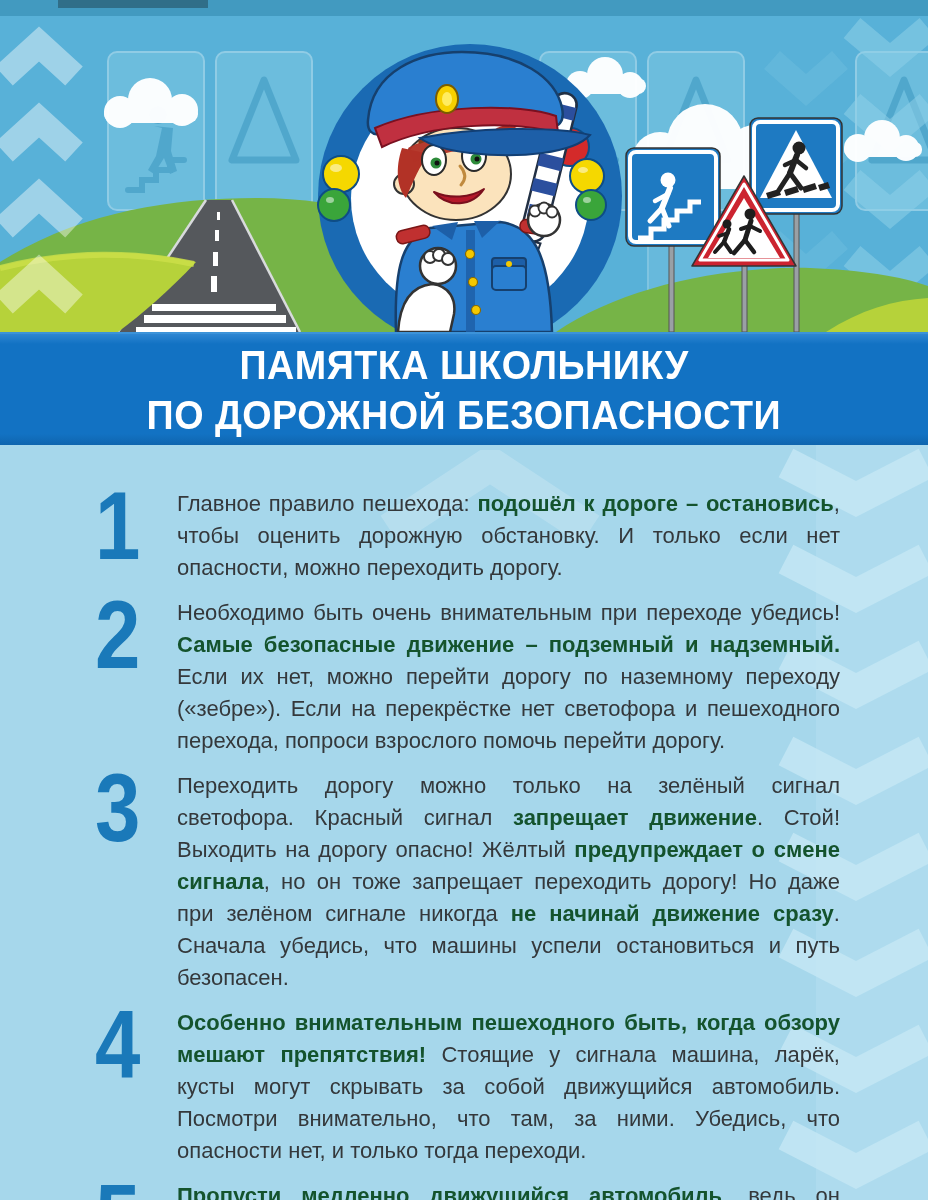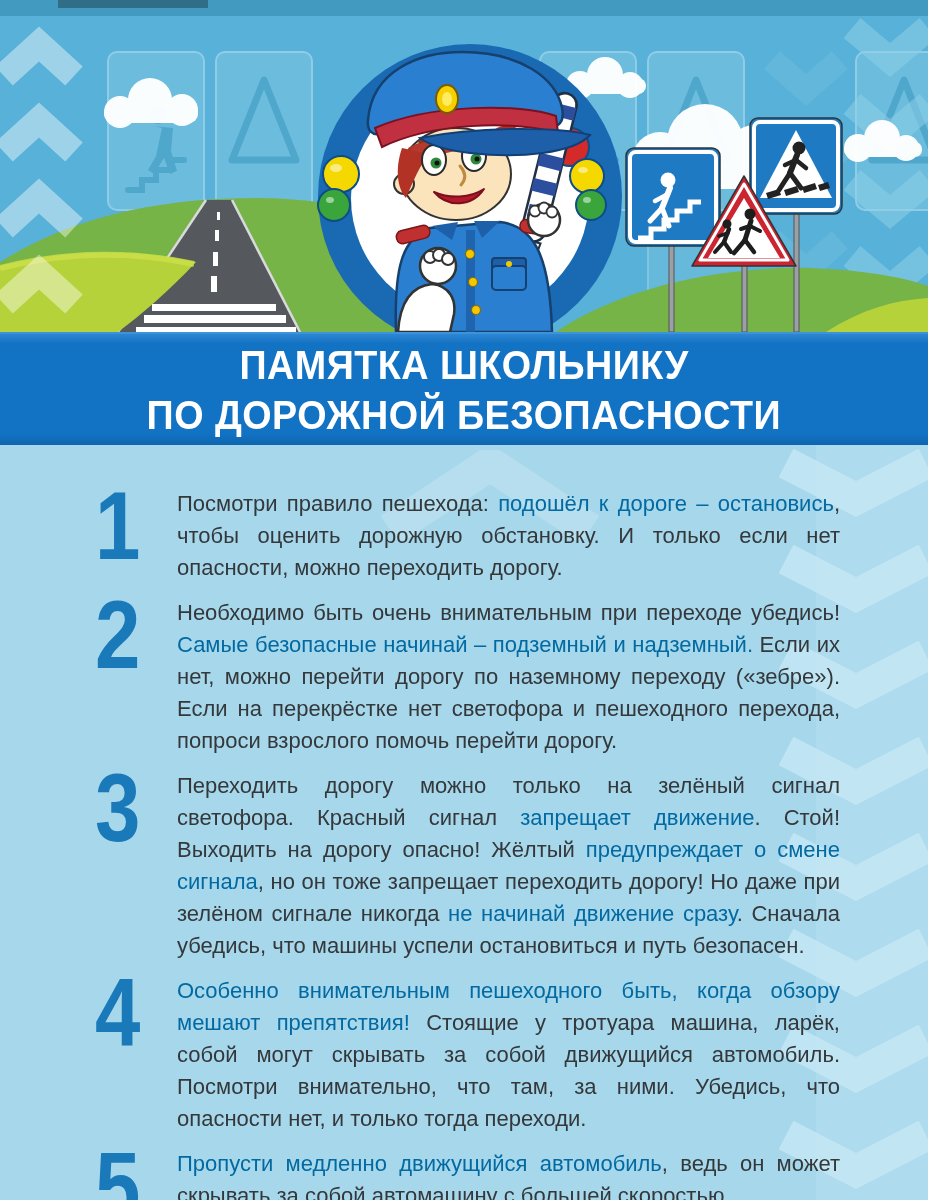--- a/index.html
+++ b/index.html
@@ -16,21 +16,21 @@
     background:linear-gradient(180deg,#2e86d2 0,var(--banner) 9%,var(--banner) 90%,#0f65ae 100%);
     display:flex;flex-direction:column;justify-content:center;align-items:center;
     border-top:2px solid #3c93d9}
   .banner-line{display:block;color:var(--title_text);font-weight:700;font-size:41px;
     line-height:50px;letter-spacing:.5px;transform:scaleX(.92);white-space:nowrap}
   .list{position:relative;padding:43px 88px 0 95px;z-index:2}
   .item{display:grid;grid-template-columns:64px 1fr;column-gap:18px;margin-bottom:13px}
   .num{color:var(--number);font-weight:700;font-size:96px;line-height:76px;
     text-align:left;transform:scaleX(.85);transform-origin:left top}
   .txt{color:var(--text);font-size:22px;line-height:32px;text-align:justify}
-  .txt b{font-weight:400;color:#0369a1}
+  .txt b{font-weight:700;color:#14532d}
   .watermark{position:absolute;right:0;top:445px;z-index:1;pointer-events:none}
   .chev-faint{position:absolute;left:380px;top:450px;z-index:1;pointer-events:none;opacity:.18}
 </style>
 </head>
 <body>
 
 <div class="page">
 
   <div class="header">
     <svg width="928" height="332" viewBox="0 0 928 332">
@@ -314,33 +314,33 @@
       <path d="M8,690 L78,726 L148,690"></path>
     </g>
   </svg>
   <svg class="chev-faint" width="220" height="90" viewBox="0 0 220 90">
     <path d="M10,80 L110,14 L210,80" fill="none" stroke="#ffffff" stroke-width="34"></path>
   </svg>
 
   <div class="list">
     <div class="item">
       <div class="num">1</div>
-      <div class="txt"><span>Посмотри правило пешехода: </span><b>подошёл к дороге – остановись</b><span>, чтобы оценить дорожную обстановку. И только если нет опасности, можно переходить дорогу.</span></div>
+      <div class="txt"><span>Главное правило пешехода: </span><b>подошёл к дороге – остановись</b><span>, чтобы оценить дорожную обстановку. И только если нет опасности, можно переходить дорогу.</span></div>
     </div>
     <div class="item">
       <div class="num">2</div>
-      <div class="txt"><span>Необходимо быть очень внимательным при переходе убедись! </span><b>Самые безопасные начинай – подземный и надземный.</b><span> Если их нет, можно перейти дорогу по наземному переходу («зебре»). Если на перекрёстке нет светофора и пешеходного перехода, попроси взрослого помочь перейти дорогу.</span></div>
+      <div class="txt"><span>Необходимо быть очень внимательным при переходе убедись! </span><b>Самые безопасные движение – подземный и надземный.</b><span> Если их нет, можно перейти дорогу по наземному переходу («зебре»). Если на перекрёстке нет светофора и пешеходного перехода, попроси взрослого помочь перейти дорогу.</span></div>
     </div>
     <div class="item">
       <div class="num">3</div>
       <div class="txt"><span>Переходить дорогу можно только на зелёный сигнал светофора. Красный сигнал </span><b>запрещает движение</b><span>. Стой! Выходить на дорогу опасно! Жёлтый </span><b>предупреждает о смене сигнала</b><span>, но он тоже запрещает переходить дорогу! Но даже при зелёном сигнале никогда </span><b>не начинай движение сразу</b><span>. Сначала убедись, что машины успели остановиться и путь безопасен.</span></div>
     </div>
     <div class="item">
       <div class="num">4</div>
-      <div class="txt"><b>Особенно внимательным пешеходного быть, когда обзору мешают препятствия!</b><span> Стоящие у тротуара машина, ларёк, собой могут скрывать за собой движущийся автомобиль. Посмотри внимательно, что там, за ними. Убедись, что опасности нет, и только тогда переходи.</span></div>
+      <div class="txt"><b>Особенно внимательным пешеходного быть, когда обзору мешают препятствия!</b><span> Стоящие у сигнала машина, ларёк, кусты могут скрывать за собой движущийся автомобиль. Посмотри внимательно, что там, за ними. Убедись, что опасности нет, и только тогда переходи.</span></div>
     </div>
     <div class="item">
       <div class="num">5</div>
       <div class="txt"><b>Пропусти медленно движущийся автомобиль</b><span>, ведь он может скрывать за собой автомашину с большей скоростью.</span></div>
     </div>
 
   </div>
 
 </div>
 

